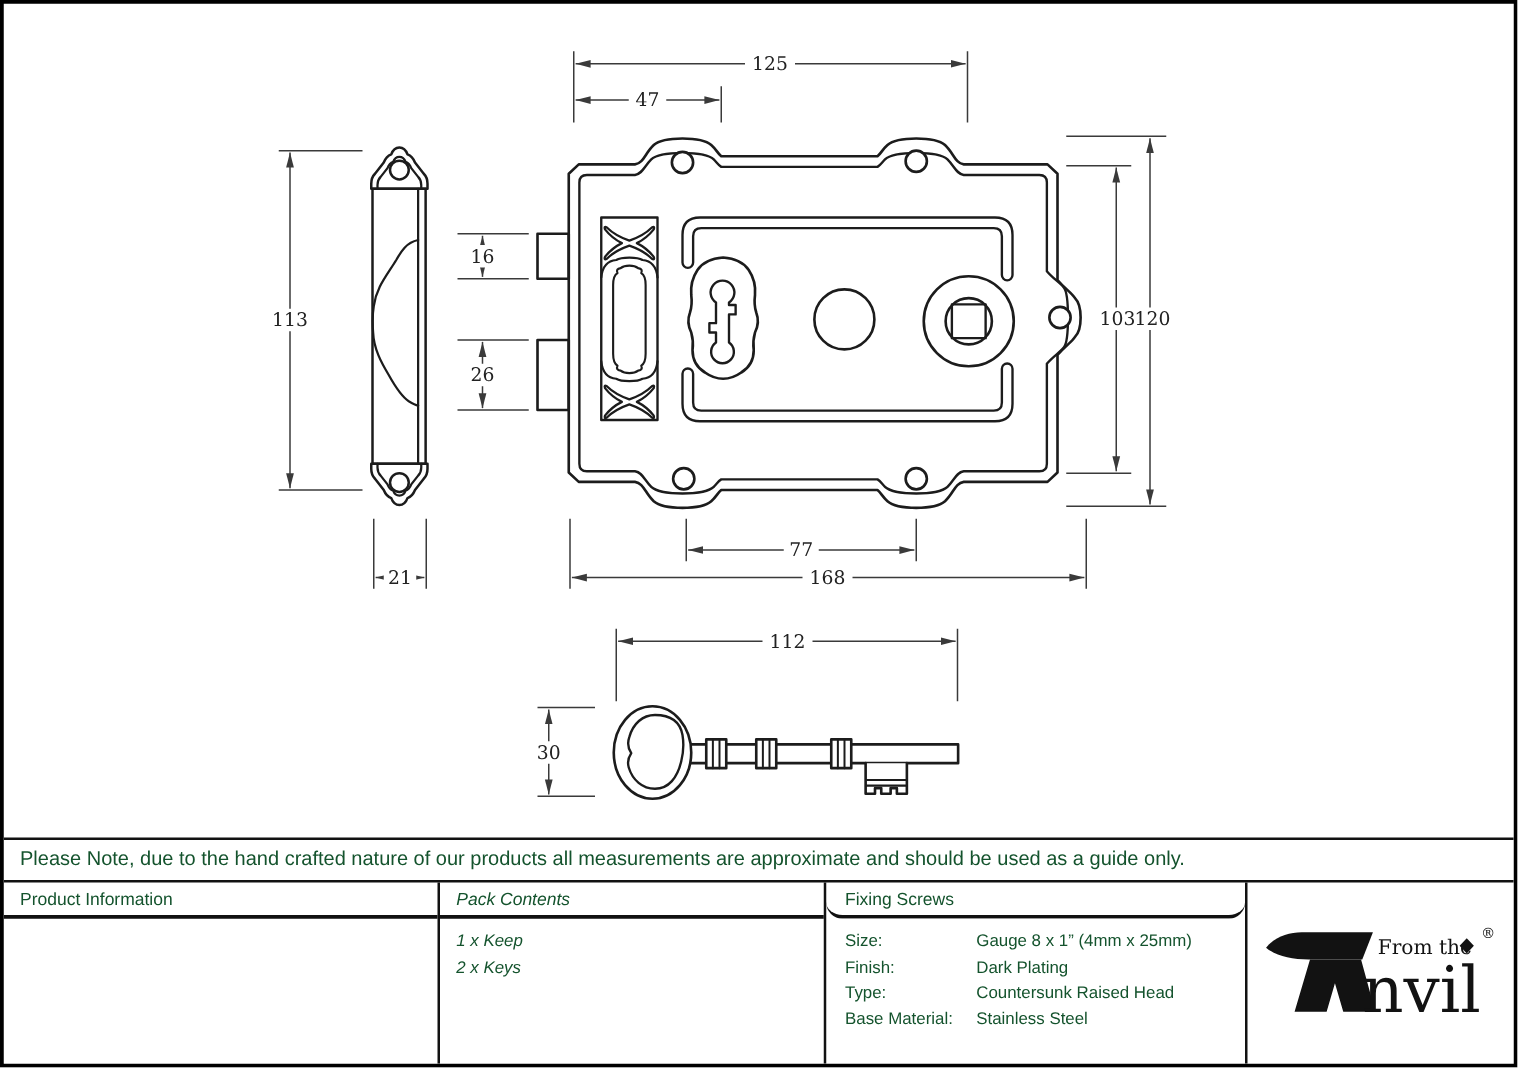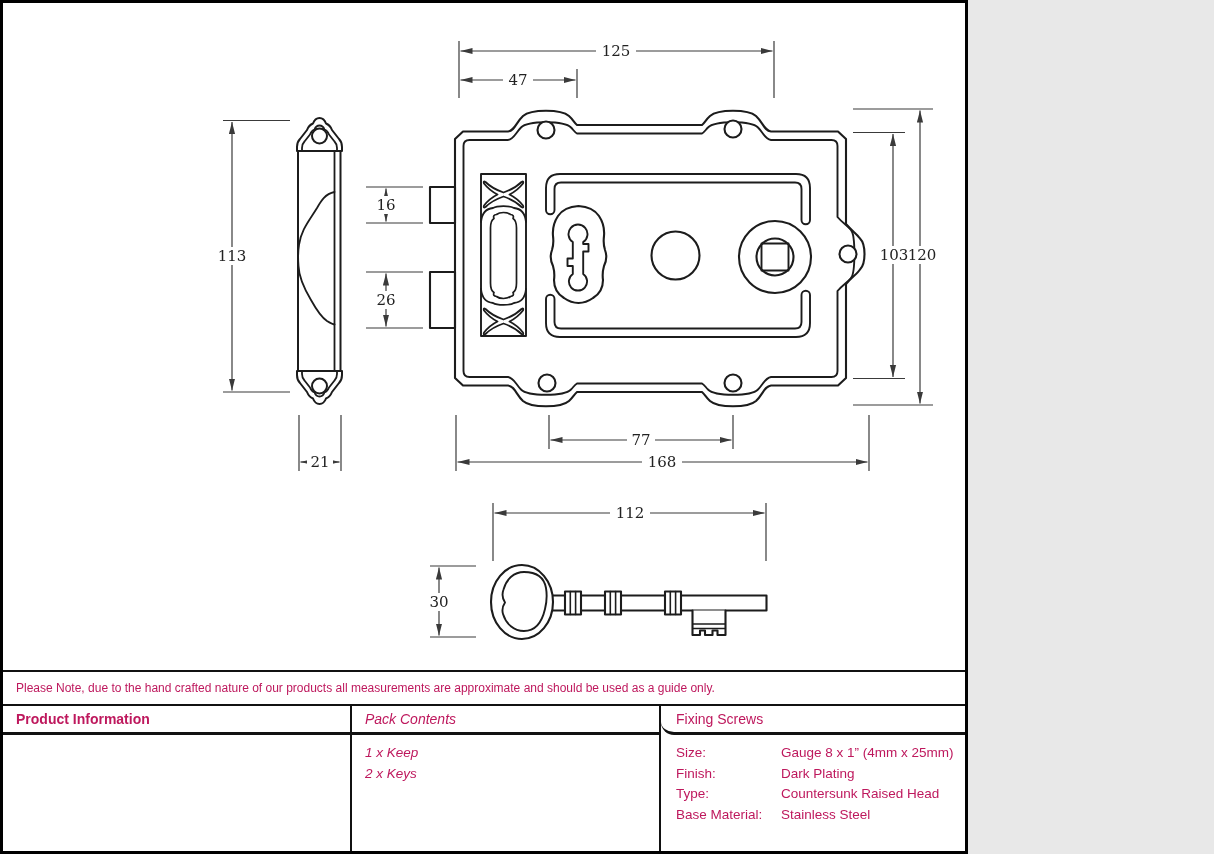--- a/index.html
+++ b/index.html
@@ -1,31 +1,31 @@
 <!DOCTYPE html>
 <html><head>
 <meta charset="utf-8">
 <style>
   html,body{margin:0;padding:0;background:#e8e8e8;}
   .page{
-    position:relative;width:968px;height:854px;background:#ffffff;
+    position:relative;width:1214px;height:854px;background:#ffffff;
     border:3px solid #000;box-sizing:border-box;overflow:hidden;
-    font-family:"Liberation Sans",sans-serif;color:#be185d;
+    font-family:"Liberation Sans",sans-serif;color:#14532d;
   }
   .drawing{position:absolute;left:0;top:0;}
   .dim-text{font-family:"DejaVu Serif",serif;font-size:15px;fill:#222;}
   .note-row{
     position:absolute;left:0;top:667px;width:1208px;height:36px;
     border-top:2px solid #111;border-bottom:2px solid #111;box-sizing:border-box;
-    display:flex;align-items:center;padding-left:13px;font-size:12px;
+    display:flex;align-items:center;padding-left:13px;font-size:16px;
   }
   .table-row{position:absolute;left:0;top:703px;width:1208px;height:145px;display:flex;}
   .col{box-sizing:border-box;height:100%;}
   .col.sep{border-right:2px solid #111;}
-  .col-1{width:349px;font-weight:bold;}
+  .col-1{width:349px;}
   .col-2{width:309px;font-style:italic;}
   .col-3{width:337px;}
   .col-logo{width:213px;display:flex;align-items:center;justify-content:center;}
   .col-header{
     height:29px;border-bottom:3px solid #111;box-sizing:border-box;
     display:flex;align-items:center;padding-left:13px;font-size:14px;
   }
   .col-body{padding:8px 0 0 13px;font-size:13.5px;line-height:20.6px;}
   .kv .k{display:inline-block;width:105px;}
   .col-3 .col-header,.col-3 .col-body{padding-left:15px;border-radius:13px;}

